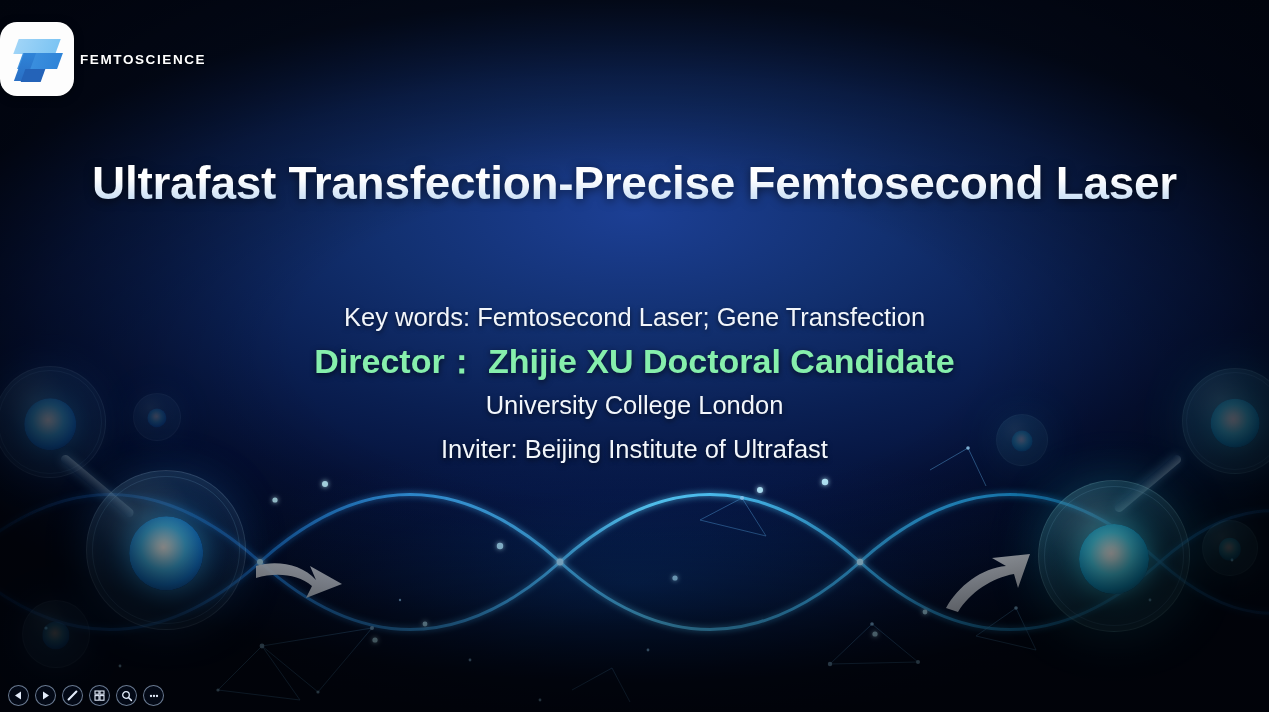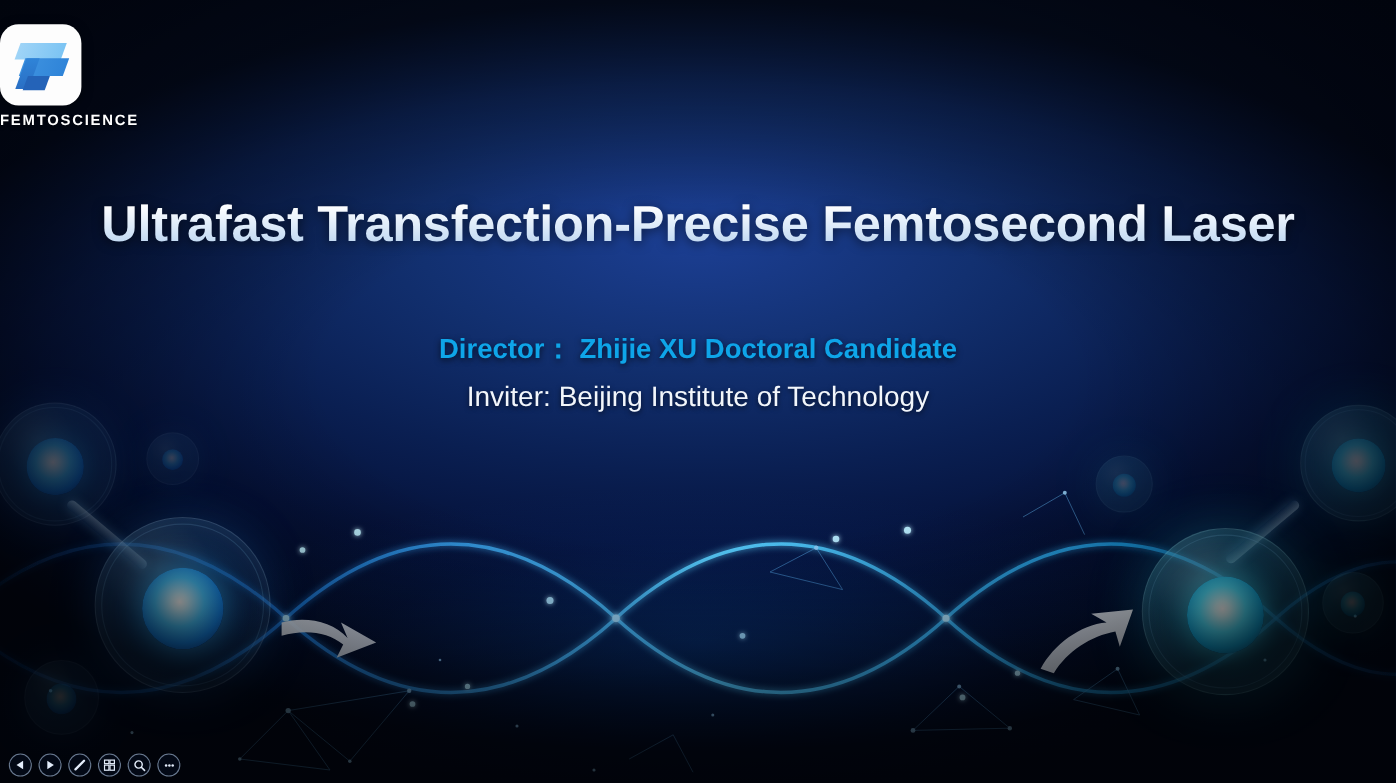--- a/index.html
+++ b/index.html
@@ -72,21 +72,21 @@
 
   
   .stars { position:absolute; inset:0; }
 
   
   .arrow { position:absolute; }
 
   
   #logo-block {
     position:absolute; left:0; right:0; top:22px;
-    display:flex; flex-direction:column; align-items:flex-start; gap:6px;
+    display:flex; flex-direction:row; align-items:center; gap:6px;
   }
   #logo-mark {
     width:74px; height:74px; border-radius:17px;
     background:#fdfdfd;
     box-shadow:0 2px 10px rgba(0,0,0,.35);
     position:relative; overflow:hidden;
   }
   .fbar { position:absolute; }
   .fbar.b1 {
     left:16px; top:17px; width:42px; height:15px;
@@ -117,34 +117,34 @@
   #title {
     position:absolute; left:0; right:0; top:157px;
     text-align:center; padding:0 48px;
     font-size:46px; font-weight:bold; line-height:1.17;
     letter-spacing:-0.3px;
     background:linear-gradient(180deg, #ffffff 0%, #ffffff 40%, #dceaf9 66%, #aecdee 100%);
     -webkit-background-clip:text; background-clip:text;
     color:transparent; -webkit-text-fill-color:transparent;
     filter: drop-shadow(0 2px 5px rgba(0,0,0,.55));
   }
-  #title .ln { display:block;margin-top:20px; }
+  #title .ln { display:block; }
 
   
   #info {
     position:absolute; left:0; right:0; top:295px;
     text-align:center;
   }
   #info .row {
     color:#f2f6fb; font-size:25.5px; line-height:44px;
     text-shadow:0 2px 5px rgba(0,0,0,.6);
     white-space:nowrap;
   }
   #info .row.accent {
-    color:#0ea5e9; font-weight:bold; font-size:25px;
+    color:#86efac; font-weight:bold; font-size:34px;
     text-shadow:0 2px 6px rgba(0,0,0,.65);
   }
 
   
   #toolbar {
     position:absolute; left:8px; bottom:6px;
     display:flex; align-items:center; gap:6px;
   }
   .tb {
     width:21px; height:21px; border-radius:50%;
@@ -336,22 +336,24 @@
       <div class="fbar b4"></div>
     </div>
     <div id="logo-word">FEMTOSCIENCE</div>
   </div>
 
   <h1 id="title">
     <span class="ln">Ultrafast Transfection-Precise Femtosecond Laser</span>
   </h1>
 
   <div id="info">
+      <div class="row">Key words: Femtosecond Laser; Gene Transfection</div>
       <div class="row accent">Director： Zhijie XU Doctoral Candidate</div>
-      <div class="row">Inviter: Beijing Institute of Technology</div>
+      <div class="row">University College London</div>
+      <div class="row">Inviter: Beijing Institute of Ultrafast</div>
     </div>
 
   <div id="toolbar">
 
     <div class="tb">
       <svg width="9" height="9" viewBox="0 0 9 9">
         <path d="M7,0.6 L7,8.4 L1,4.5 Z" fill="#e3ecfa"></path>
       </svg>
     </div>
 

